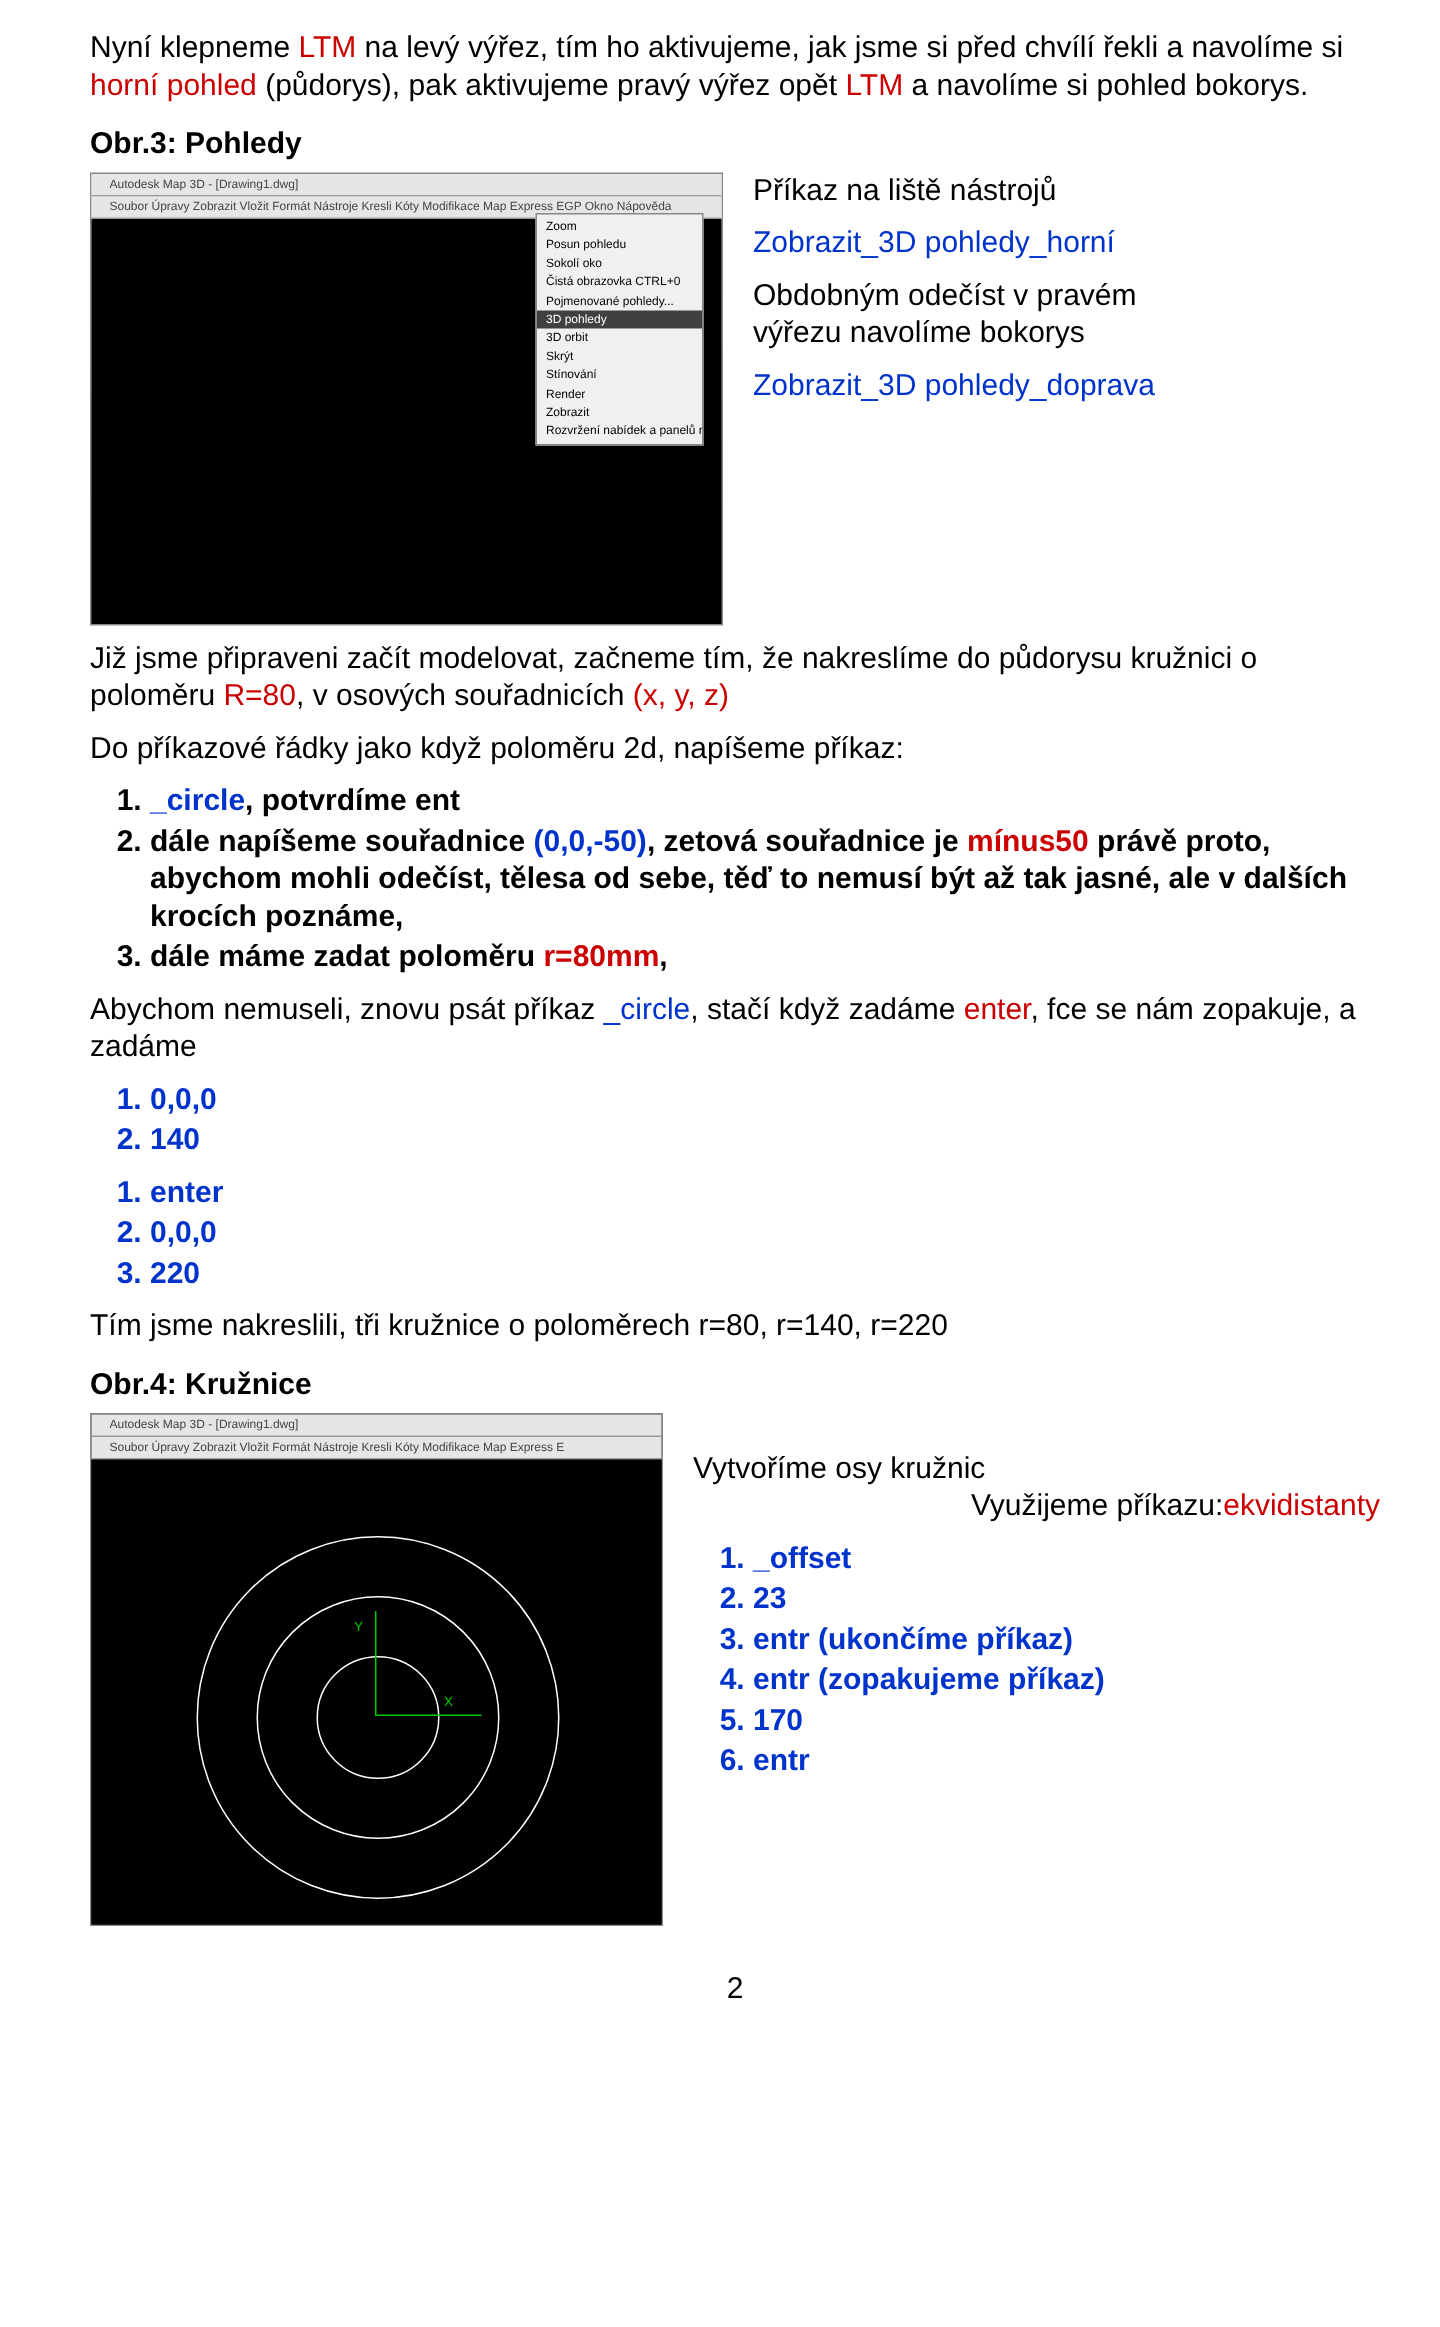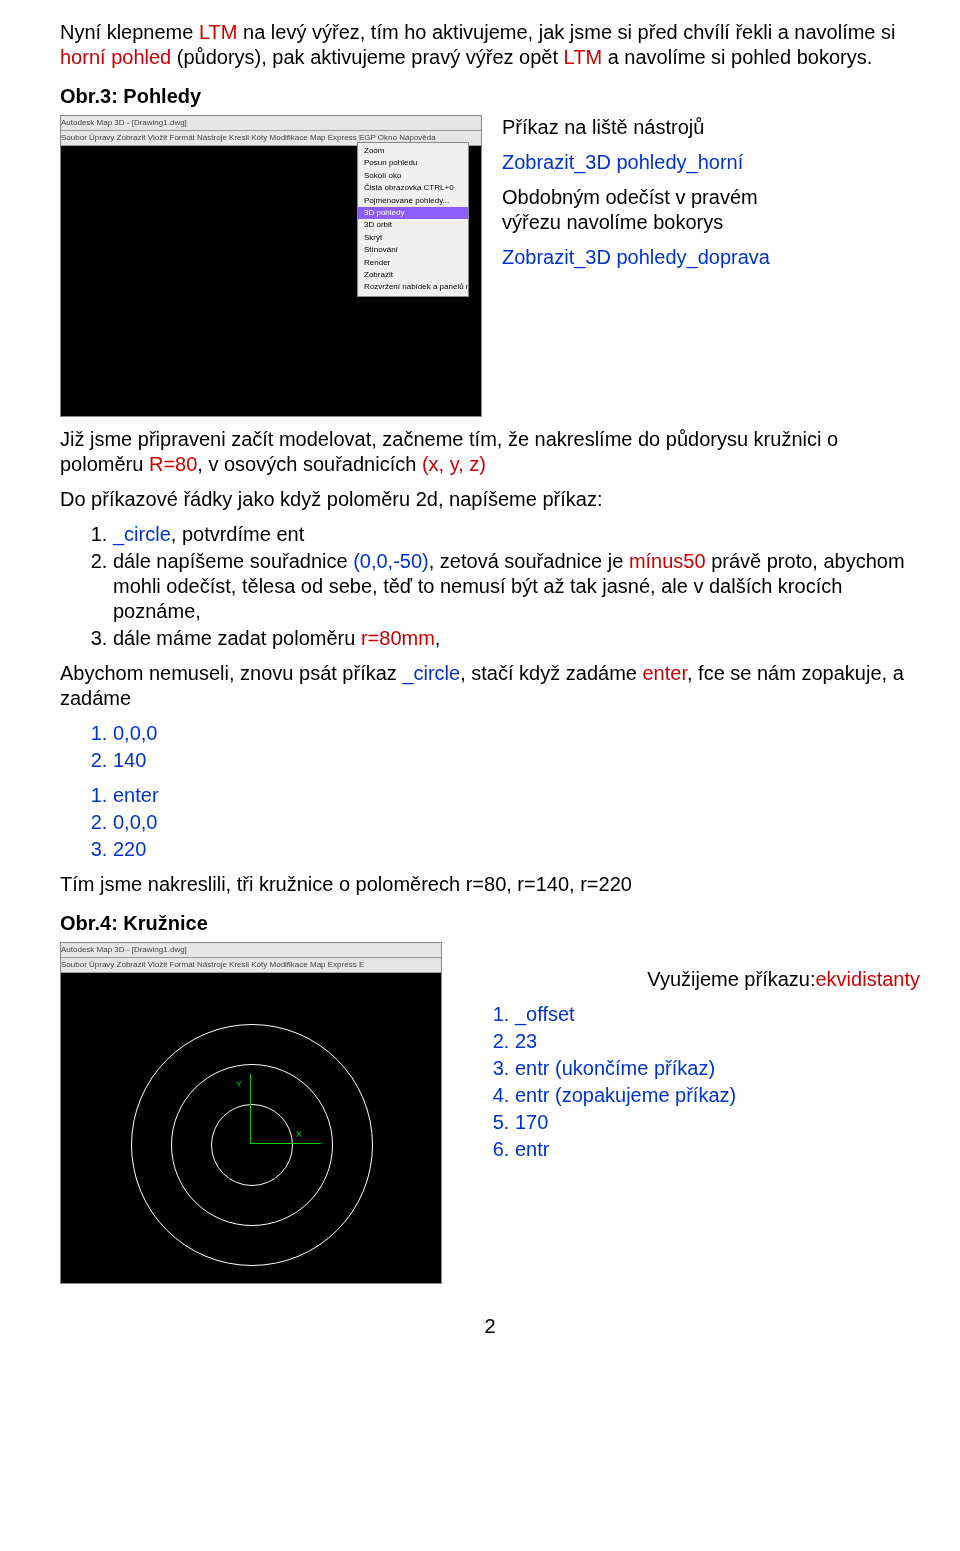--- a/index.html
+++ b/index.html
@@ -24,37 +24,37 @@
     border: 1px solid #888;
     position: relative;
     flex-shrink: 0;
     display: flex;
     flex-direction: column;
   }
   .img-bar {
     background: #e6e6e6;
     border-bottom: 1px solid #999;
     font-size: 8px;
-    padding: 2px 0;
+    padding: 2px 12px;
     color: #444;
     white-space: nowrap;
     overflow: hidden;
   }
   .img-dark { flex:1; background:#000; }
   .menu-list {
     position:absolute;
     top:26px; right:12px;
     background:#f0f0f0; border:1px solid #888;
     font-size:8px; line-height:1.3; padding:2px 0;
     width:110px;
   }
   .menu-list div { padding:1px 6px; white-space:nowrap; overflow:hidden; }
-  .menu-list .hl { background:#8b5cf6; color:#fff; }
+  .menu-list .hl { background:#404040; color:#fff; }
   ol.cmd { margin:4px 0 10px 40px; padding:0; }
-  ol.cmd li { margin:0 0 2px 13px; }
+  ol.cmd li { margin:0 0 2px 0;font-weight:bold; }
   .circles {
     position:absolute; inset:40px 8px 8px 8px;
     display:flex; align-items:center; justify-content:center;
   }
   .circle-wrap { position:relative; width:250px; height:250px; }
   .circ { position:absolute; border:1px solid #fff; border-radius:50%; }
   .c1 { width:80px; height:80px; left:85px; top:85px; }
   .c2 { width:160px; height:160px; left:45px; top:45px; }
   .c3 { width:240px; height:240px; left:5px; top:5px; }
   .axis { position:absolute; color:#0c0; font-size:9px; }
@@ -144,20 +144,21 @@
           <div class="axis ax-h"></div>
           <div class="axis ax-v"></div>
           <div class="axis lbl-x">X</div>
           <div class="axis lbl-y">Y</div>
         </div>
       </div>
     </div>
   </div>
   <div class="textcol">
     <br>
+    <p class="para" style="margin-bottom:0;">Vytvoříme osy kružnic</p>
     <p class="para" style="margin-top:0;text-align:right;">
       <span>Využijeme příkazu:</span><span class="red">ekvidistanty</span>
     </p>
     <ol class="cmd">
       <li class="blue">_offset</li>
       <li class="blue">23</li>
       <li class="blue">entr (ukončíme příkaz)</li>
       <li class="blue">entr (zopakujeme příkaz)</li>
       <li class="blue">170</li>
       <li class="blue">entr</li>

